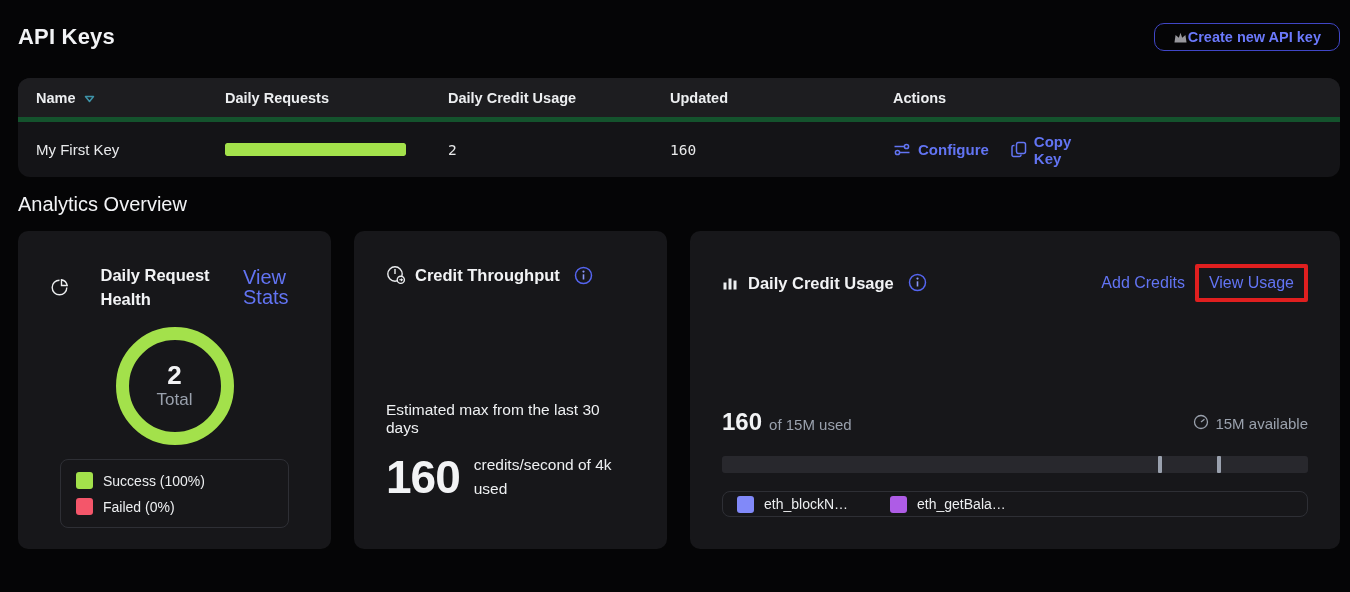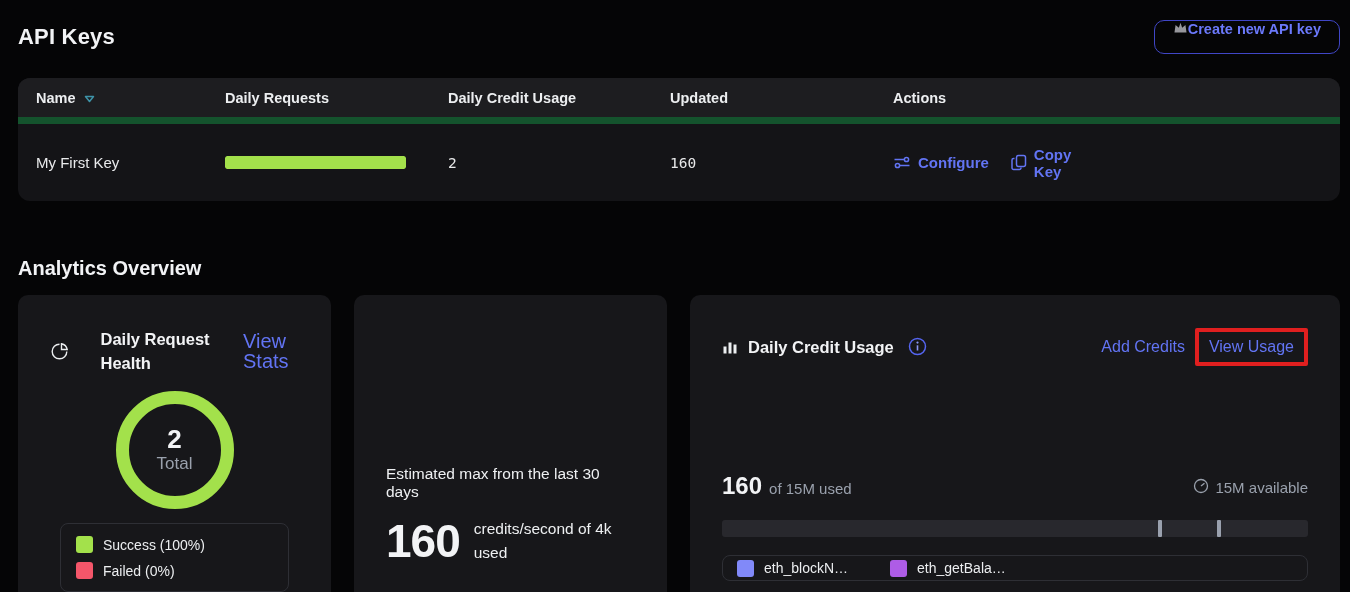--- a/index.html
+++ b/index.html
@@ -24,47 +24,47 @@
     color:var(--text);
     font-family:"Liberation Sans", sans-serif;
     -webkit-font-smoothing:antialiased;
   }
   .page{ padding:16px 10px 0 18px; width:1350px; height:592px; }
 
   
   .top-bar{ display:flex; align-items:center; justify-content:space-between; height:42px; margin-bottom:20px; }
   .page-title{ font-size:22px; font-weight:800; letter-spacing:.2px; }
   .create-btn{
-    display:flex; align-items:flex-start; 
-    height:34px; padding:0 18px;
+    display:flex; align-items:center; 
+    height:28px; padding:0 18px;
     background:transparent; border:1px solid #4046c6; border-radius:10px;
     color:#6b79fb; font-size:14.5px; font-weight:600; font-family:inherit; cursor:pointer;
   }
   .create-btn svg{ display:block; }
 
   
   .table{ background:var(--table); border-radius:12px; overflow:hidden; }
   .thead,.trow{
     display:grid;
     grid-template-columns:189px 223px 222px 223px 203px 1fr;
     padding:0 18px; align-items:center;
   }
   .thead{ background:var(--thead); height:39px; font-size:14.5px; font-weight:600; color:#eceef0; }
   .th{ display:flex; align-items:center; gap:8px; }
-  .trow{ height:84px; border-top:7px solid #14532d; font-size:15px; }
+  .trow{ height:60px; border-top:5px solid #14532d; font-size:15px; }
   .key-name{ color:#e9eaec; }
   .mono{ font-family:"DejaVu Sans Mono", monospace; font-size:14.5px; color:#e8e9ea; }
   .health-track{ width:181px; height:13px; border-radius:2px; overflow:hidden; background:transparent; }
   .health-fill{ height:100%; background:var(--green); border-radius:2px; }
   .actions{ display:flex; align-items:center; gap:22px; }
   .action{ display:flex; align-items:center; gap:7px; color:var(--accent); font-size:15px; font-weight:600; cursor:pointer; text-decoration:none; }
   .action svg{ display:block; }
 
   
-  .section-title{ font-size:20px; font-weight:700; margin-top:56px; margin-bottom:15px; }
+  .section-title{ font-size:20px; font-weight:400; margin-top:16px; margin-bottom:15px; }
 
   
   .cards{ display:flex; gap:23px; height:318px; }
   .card{ background:var(--card); border-radius:10px; padding:32px; display:flex; flex-direction:column; }
   .card-health, .card-throughput{ width:313px; flex:none; }
   .card-usage{ flex:1; }
   .card-head{ display:flex; align-items:center; }
   .cicon{ display:flex; align-items:center; margin-right:9px; color:#eceef0; }
   .ctitle{ font-size:16.5px; font-weight:700; line-height:24px; }
   .info{ margin-left:14px; display:flex; cursor:pointer; }
@@ -208,20 +208,38 @@
           <span>Success (100%)</span>
         </div>
         <div class="legend-item">
           <span class="sq sq-pink"></span>
           <span>Failed (0%)</span>
         </div>
       </div>
     </div>
 
     <div class="card card-throughput">
+      <div class="card-head">
+        <span class="cicon">
+          <svg width="20" height="20" viewBox="0 0 20 20" fill="none" stroke="#eceef0" stroke-width="1.4">
+            <circle cx="9" cy="9" r="7.2"></circle>
+            <line x1="9" y1="9" x2="9" y2="4"></line>
+            <circle cx="14.8" cy="14.8" r="3.6" fill="#17171a"></circle>
+            <path d="M13.3 14.8 h3 m-1.2 -1.2 l1.2 1.2 -1.2 1.2" stroke-width="1.1"></path>
+          </svg>
+        </span>
+        <div class="ctitle">Credit Throughput</div>
+        <span class="info">
+          <svg width="19" height="19" viewBox="0 0 19 19" fill="none">
+            <circle cx="9.5" cy="9.5" r="8" stroke="#5565f0" stroke-width="1.5"></circle>
+            <circle cx="9.5" cy="5.6" r="1.1" fill="#8a96f5"></circle>
+            <line x1="9.5" y1="8.3" x2="9.5" y2="13.5" stroke="#8a96f5" stroke-width="1.6"></line>
+          </svg>
+        </span>
+      </div>
       <div class="caption">Estimated max from the last 30 days</div>
       <div class="big-row">
         <div class="big-num">160</div>
         <div class="big-unit">credits/second of 4k used</div>
       </div>
     </div>
 
     <div class="card card-usage">
       <div class="card-head usage-head">
         <span class="cicon">

